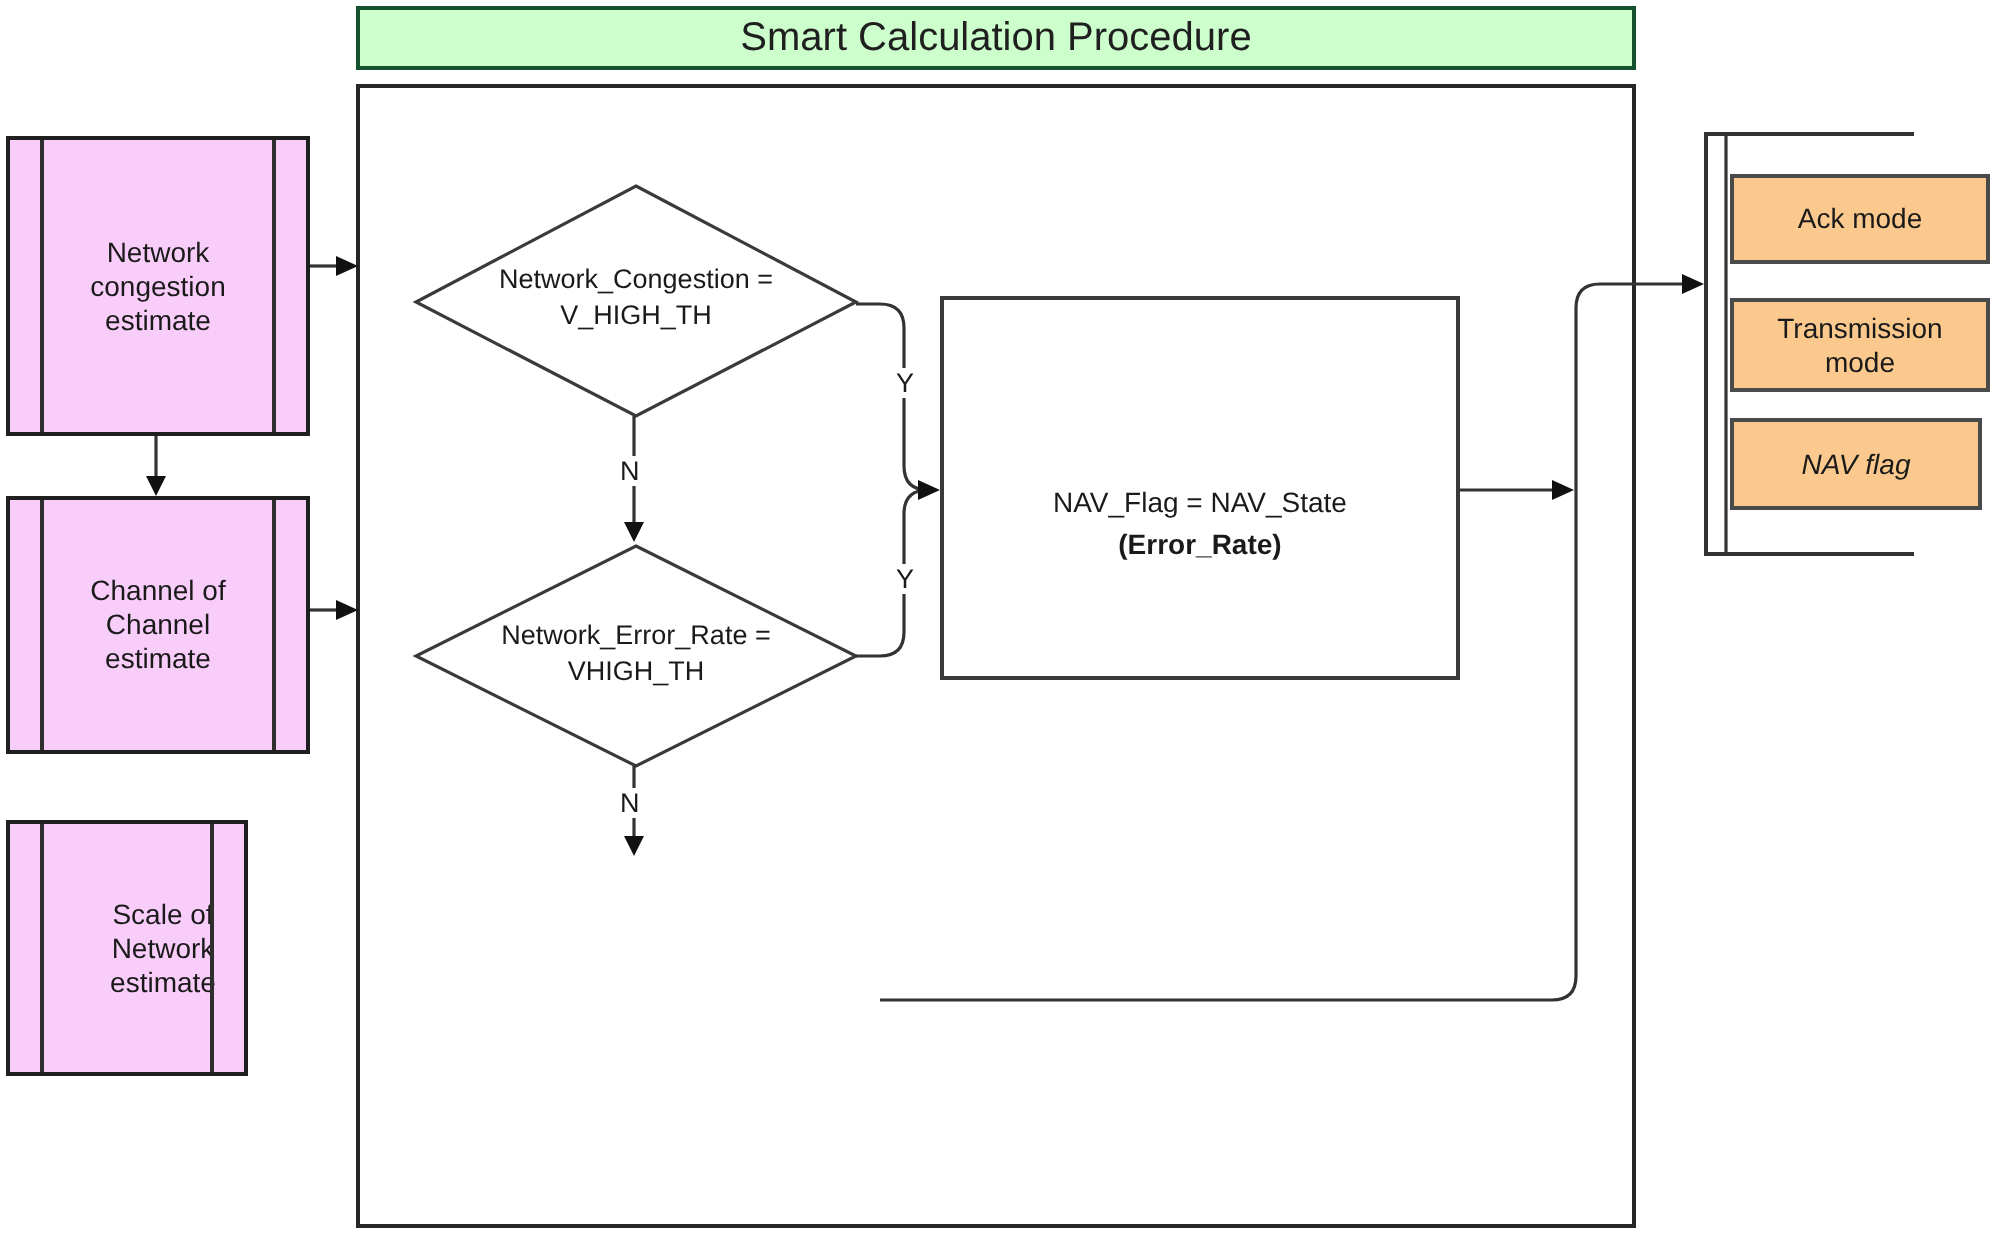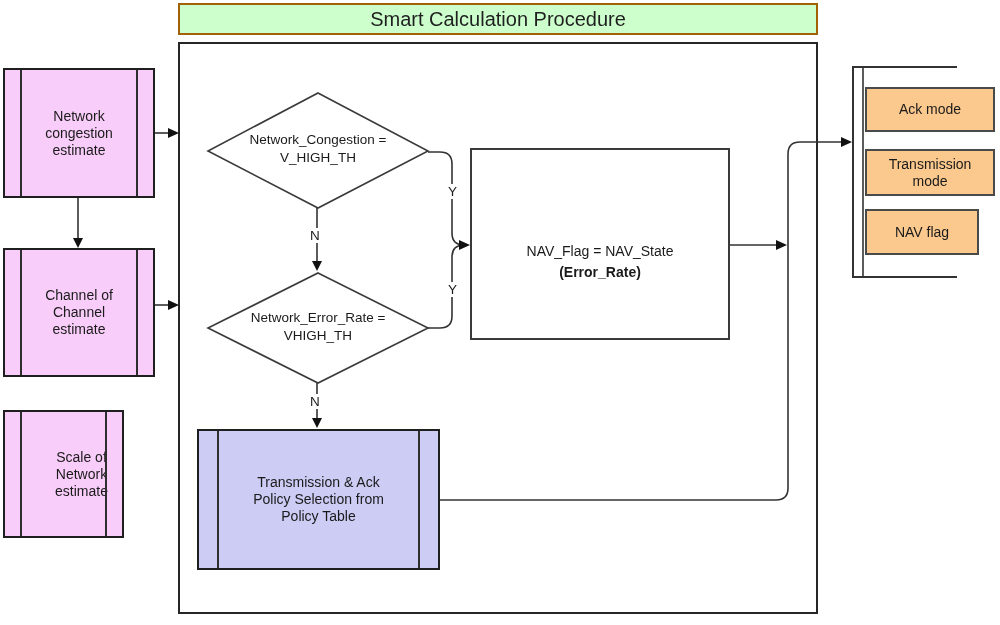--- a/index.html
+++ b/index.html
@@ -9,42 +9,42 @@
   }
   .abs { position:absolute; box-sizing:border-box; }
   svg.connector-layer { position:absolute; left:0; top:0; width:1000px; height:625px; z-index:2; }
 
   .main-container {
     left:178px; top:42px; width:640px; height:572px;
     border:2px solid #262626; background:#ffffff; z-index:1;
   }
   .title-bar {
     left:178px; top:3px; width:640px; height:32px;
-    border:2px solid #a16207; background:#ccffcc; z-index:3;
+    border:2px solid #14532d; background:#ccffcc; z-index:3;
     display:flex; align-items:center; justify-content:center;
     font-size:20px; color:#1f1f1f;
   }
 
   
   .pbox {
     border:2px solid #1f1f1f; z-index:3;
     display:flex; align-items:center; justify-content:center; text-align:center;
     font-size:14px; line-height:17px;
   }
   .pbox::before, .pbox::after {
     content:""; position:absolute; top:0; bottom:0; width:2px; background:#2e2e2e;
   }
   .pink { background:#f9cdf9; }
   .pink::before { left:15px; } .pink::after { right:15px; }
   .blue { background:#ccccf5; }
   .blue::before { left:18px; } .blue::after { right:18px; }
   .pbox .lbl { width:100px; }
   .blue .lbl { width:155px; }
 
-  .input-1 { left:3px;  top:68px;  width:152px; height:130px; }
+  .input-1 { left:3px;  top:68px;  width:152px; height:150px; }
   .input-2 { left:3px;  top:248px; width:152px; height:129px; }
   .input-3 { left:3px;  top:410px; width:121px; height:128px;padding-left:36px; }
   .policy-box { left:197px; top:429px; width:243px; height:141px; }
 
   .nav-box {
     left:470px; top:148px; width:260px; height:192px;
     background:#ffffff; border:2px solid #3a3a3a; z-index:3;
     text-align:center; font-size:14px;
   }
   .nav-comment    { position:absolute; top:54px;  left:0; right:0; }
@@ -67,21 +67,21 @@
   .n1 { left:308px; top:228px; }
   .n2 { left:308px; top:394px; }
 
   .obox {
     background:#fbc98d; border:2px solid #4a4a4a; z-index:3;
     display:flex; align-items:center; justify-content:center; text-align:center;
     font-size:14px; line-height:17px; padding:4px 10px;
   }
   .out-1 { left:865px; top:87px;  width:130px; height:45px; }
   .out-2 { left:865px; top:149px; width:130px; height:47px; }
-  .out-3 { left:865px; top:209px; width:114px; height:46px; }
+  .out-3 { left:865px; top:209px; width:126px; height:46px;font-style:italic; }
 </style>
 </head>
 <body>
 
 <div class="canvas">
 
   <div class="abs main-container"></div>
 
   <svg class="connector-layer" viewBox="0 0 1000 625" xmlns="http://www.w3.org/2000/svg">
 
@@ -137,23 +137,20 @@
   <div class="abs branch-label y1">Y</div>
   <div class="abs branch-label y2">Y</div>
   <div class="abs branch-label n1">N</div>
   <div class="abs branch-label n2">N</div>
 
   <div class="abs nav-box">
     <div class="nav-assignment">NAV_Flag = NAV_State</div>
     <div class="nav-argument">(Error_Rate)</div>
   </div>
 
-  <div class="abs pbox blue policy-box">
-    <div class="lbl">Transmission &amp; Ack Policy Selection from Policy Table</div>
-  </div>
 
   <div class="abs obox out-1">
     <span>Ack mode</span>
   </div>
   <div class="abs obox out-2">
     <span>Transmission mode</span>
   </div>
   <div class="abs obox out-3">
     <span>NAV flag</span>
   </div>

